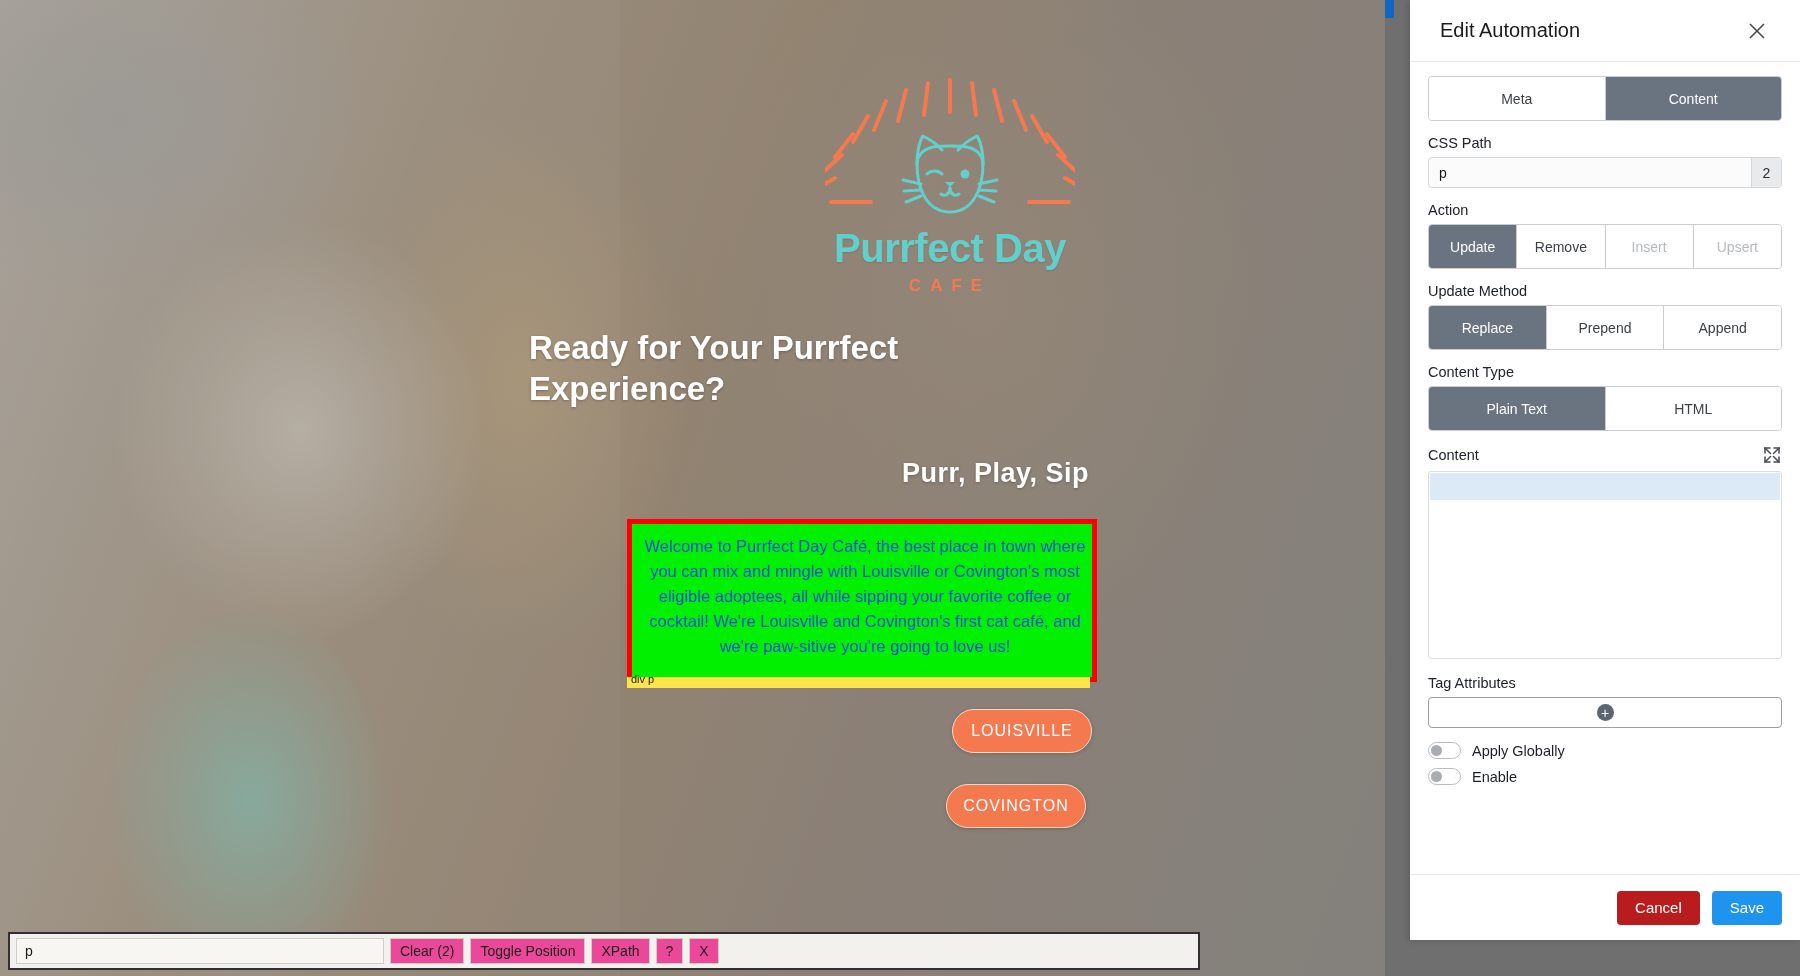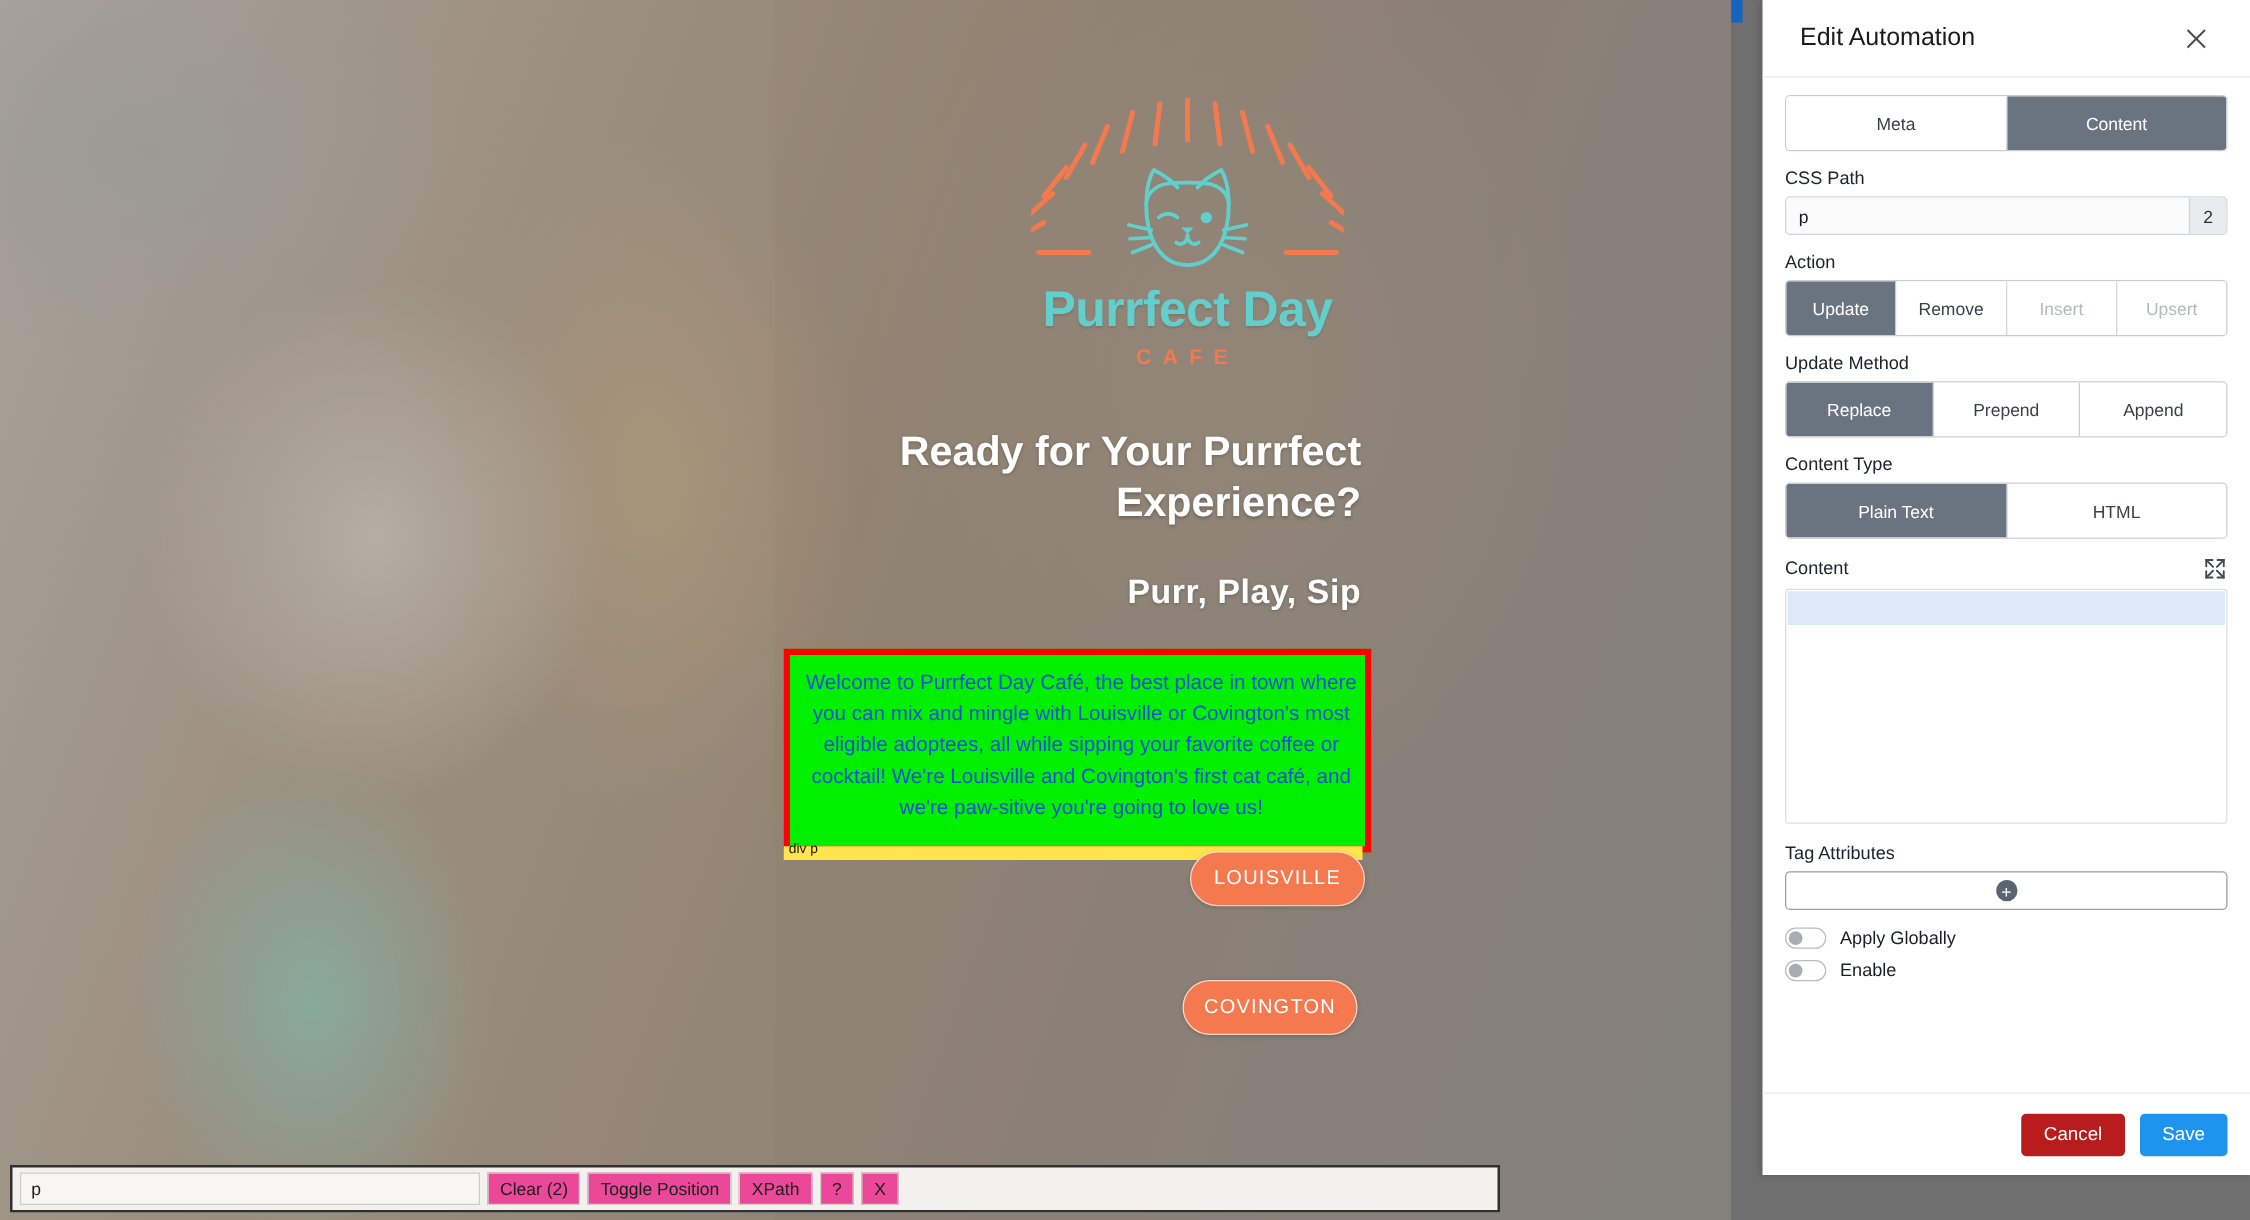--- a/index.html
+++ b/index.html
@@ -53,22 +53,21 @@
     font-size: 40px; font-weight: 700; letter-spacing: -0.5px;
     text-shadow: 0 1px 2px rgba(0,0,0,0.12);
   }
   .logo-sub {
     position: absolute; left: -10px; top: 198px; width: 270px;
     text-align: center; color: #f4794f;
     font-size: 17px; font-weight: 600; letter-spacing: 9px;
   }
 
   .hero-h1 {
-    position: absolute; right: 296px; top: 340px; width: 560px;
-    text-align: right;
+    position: absolute; right: 296px; top: 327px; width: 560px;
     color: #ffffff; font-size: 33px; font-weight: 700; line-height: 1.25;
     text-shadow: 0 1px 3px rgba(0,0,0,0.25);
   }
   .hero-tag {
     position: absolute; right: 296px; top: 458px; width: 560px;
     text-align: right;
     color: #ffffff; font-size: 27px; font-weight: 700; letter-spacing: .5px;
     text-shadow: 0 1px 3px rgba(0,0,0,0.25);
   }
 
@@ -102,21 +101,21 @@
     position: absolute;
     width: 140px; height: 44px;
     border-radius: 24px;
     background: #f4794f;
     border: 1.5px solid #ffd6c6;
     color: #ffffff;
     font-size: 16px; letter-spacing: 1px;
     display: flex; align-items: center; justify-content: center;
     box-shadow: 0 1px 4px rgba(0,0,0,0.18);
   }
-  .cta-1 { left: 952px; top: 681px; }
+  .cta-1 { left: 952px; top: 709px; }
   .cta-2 { left: 946px; top: 784px; }
 
   
   .devbar {
     position: absolute; left: 8px; bottom: 6px;
     width: 1192px; height: 38px;
     background: #f2f1ee;
     border: 2px solid #303030;
     display: flex; align-items: center;
     padding: 0 6px;

